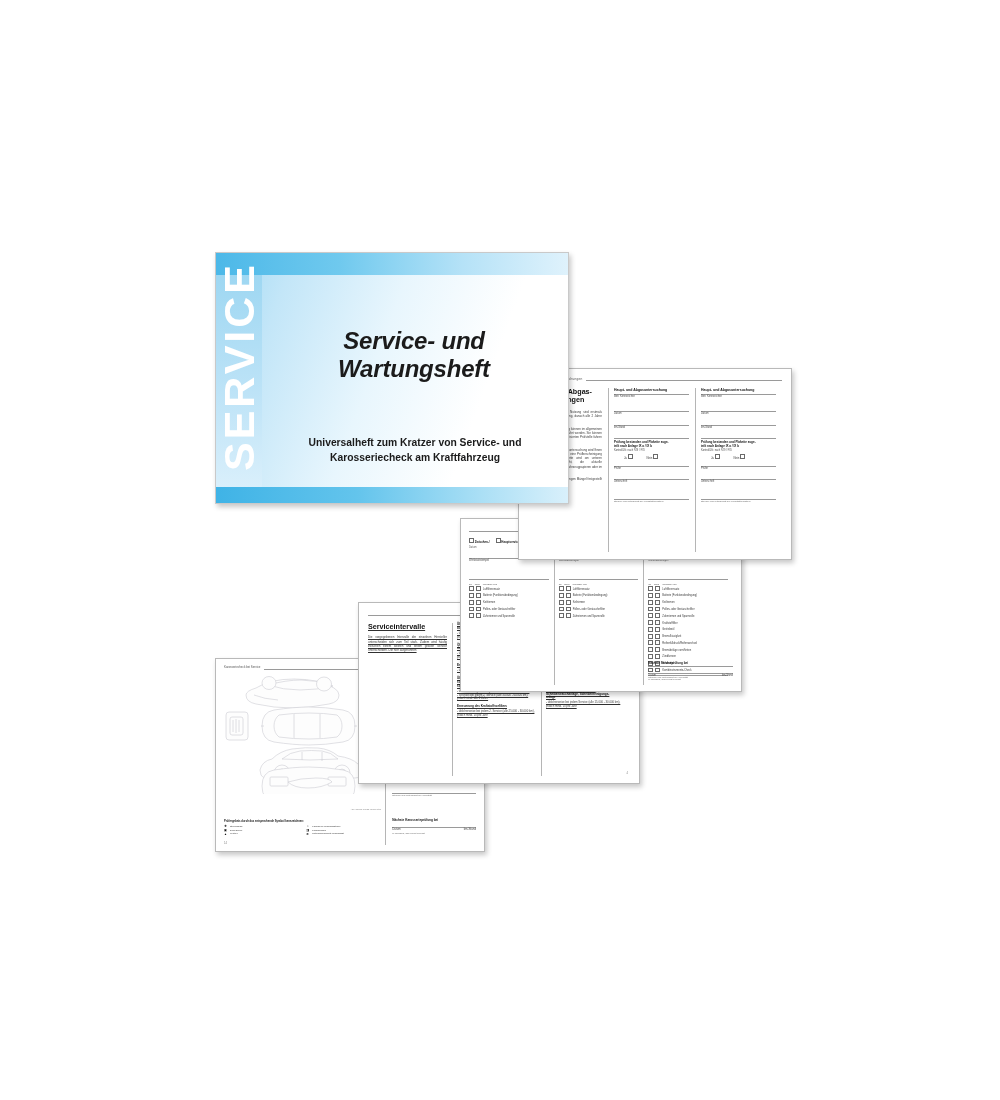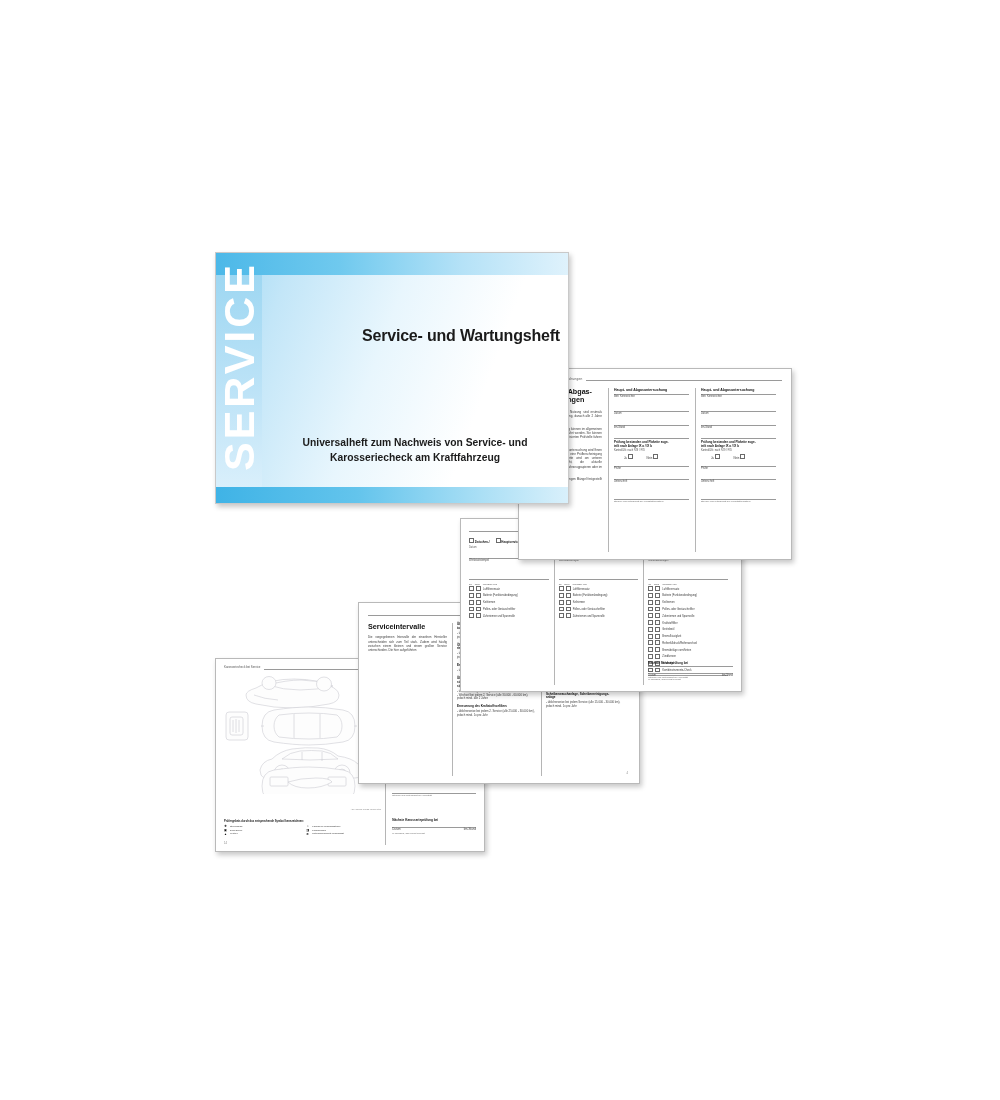--- a/index.html
+++ b/index.html
@@ -19,22 +19,22 @@
   .cover-topbar{position:absolute;left:0;top:0;width:100%;height:22px;
      background:linear-gradient(90deg,#4cb8e8 0%,#6fc9ee 35%,#b5e2f7 70%,#dff2fc 100%);}
   .cover-botbar{position:absolute;left:0;bottom:0;width:100%;height:16px;
      background:linear-gradient(90deg,#3fb3e6 0%,#63c4ec 40%,#aadff5 75%,#d9f0fb 100%);}
   .cover-leftband{position:absolute;left:0;top:22px;width:46px;bottom:16px;
      background:linear-gradient(180deg,#9ed7f2 0%,#bde3f7 55%,#d9effb 100%);}
   .service-word{position:absolute;left:-97px;top:92px;width:240px;
      transform:rotate(-90deg);transform-origin:center center;
      font-size:43px;font-weight:700;letter-spacing:3px;color:#ffffff;
      text-align:center;line-height:1;}
-  .cover-title{position:absolute;left:52px;top:74px;width:292px;text-align:right;
-     font-size:16px;font-weight:700;color:#1b1b1b;letter-spacing:-.2px;}
+  .cover-title{position:absolute;left:52px;top:74px;width:292px;text-align:center;
+     font-size:24px;font-weight:700;color:#1b1b1b;letter-spacing:-.2px;font-style:italic;}
   .cover-sub{position:absolute;left:56px;top:182px;width:286px;text-align:center;
      font-size:10.3px;font-weight:700;color:#1b1b1b;line-height:1.5;}
 
   
   .pg{font-size:3.1px;line-height:1.35;color:#303030;}
   .pg .hdr{font-size:3.2px;color:#555;letter-spacing:.2px;}
   .rule{border-bottom:.6px solid #9a9a9a;}
   .h1{font-size:7.2px;font-weight:700;color:#111;line-height:1.18;}
   .h2{font-size:3.5px;font-weight:700;color:#111;line-height:1.3;}
   .lbl{font-size:2.9px;color:#4a4a4a;}
@@ -66,21 +66,21 @@
   .chk-table{margin-top:3px;}
   .chk-head{display:flex;font-size:2.5px;color:#4a4a4a;gap:3px;}
   .chk-row{display:flex;align-items:center;gap:3px;font-size:2.6px;color:#3a3a3a;line-height:1.5;}
   .chk-row .c{width:4px;text-align:center;}
   .cbs{display:inline-block;width:2.9px;height:2.9px;border:.5px solid #6a6a6a;background:#fff;}
 
   
   #si{left:358px;top:602px;width:280px;height:180px;}
   #si .inner{position:absolute;left:9px;top:7px;right:9px;bottom:7px;}
   .si-head{text-align:right;font-size:2.9px;color:#555;border-bottom:.6px solid #9a9a9a;padding-bottom:1.5px;}
-  .si-cols{position:absolute;left:0;right:0;top:13px;bottom:0;display:flex;}
+  .si-cols{position:absolute;left:0;right:0;top:13px;bottom:0;display:flex;text-decoration:underline;}
   .si-c{position:relative;padding:0 5px;width:33.33%;}
   .si-c.first{padding-left:0;}
   .si-item{margin-bottom:4px;}
   .si-item .t{font-size:3.0px;font-weight:700;color:#111;line-height:1.3;}
   .si-item .d{font-size:2.8px;color:#3c3c3c;line-height:1.4;margin-top:1px;}
   .pgnum{position:absolute;right:2px;bottom:1px;font-size:2.6px;color:#777;}
 
   
   #kk{left:215px;top:658px;width:268px;height:192px;}
   #kk .inner{position:absolute;left:8px;top:6px;right:8px;bottom:6px;}
@@ -605,18 +605,18 @@
   </div>
 
   <div class="sheet" id="cover">
     <div class="cover-body"></div>
     <div class="cover-leftband"></div>
     <div class="cover-topbar"></div>
     <div class="cover-botbar"></div>
     <div class="service-word">SERVICE</div>
     <div class="cover-title">Service- und Wartungsheft</div>
     <div class="cover-sub">
-      <div>Universalheft zum Nachweis von Service- und</div>
+      <div>Universalheft zum Kratzer von Service- und</div>
       <div>Karosseriecheck am Kraftfahrzeug</div>
     </div>
   </div>
 
 </div>
 
 </body></html>

